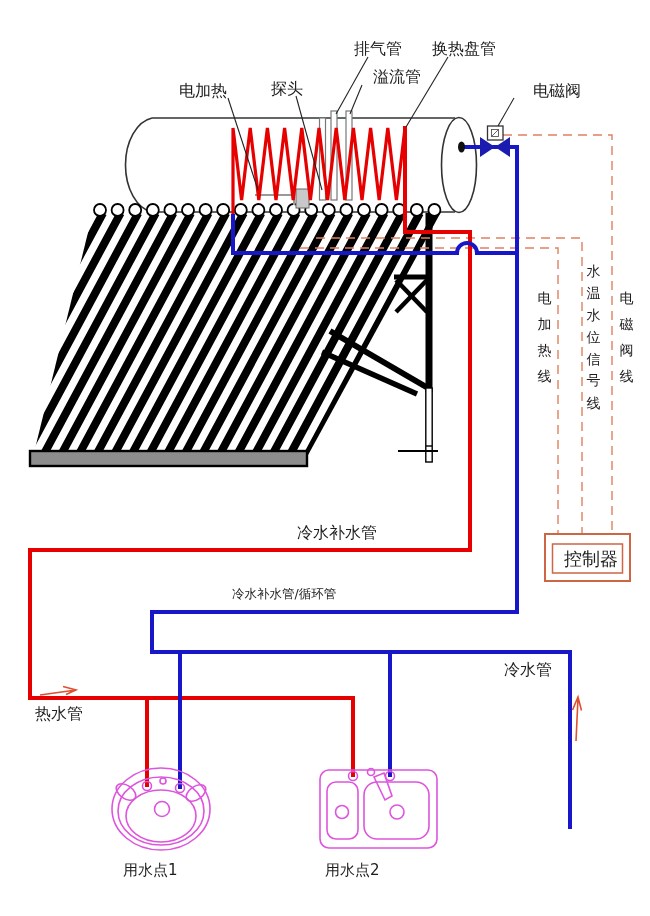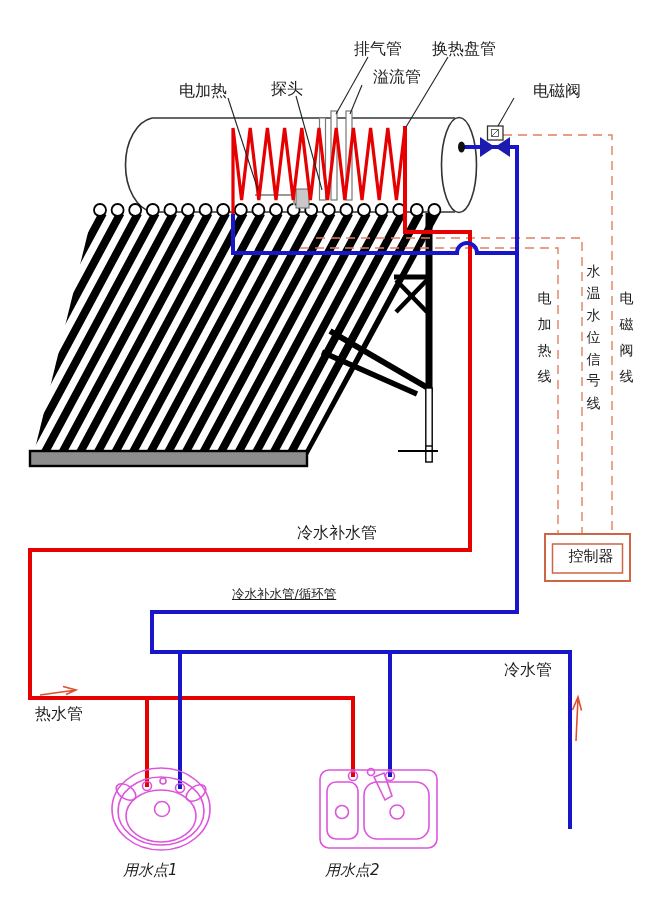--- a/index.html
+++ b/index.html
@@ -1,26 +1,26 @@
 <!DOCTYPE html>
 <html><head>
 <meta charset="utf-8">
 <style>
   html,body{margin:0;padding:0;background:#ffffff;}
   #stage{position:relative;width:650px;height:916px;background:#ffffff;overflow:hidden;
          font-family:"DejaVu Sans","Liberation Sans",sans-serif;}
   #art{position:absolute;left:0;top:0;}
   .lbl{position:absolute;font-size:16px;color:#1c1c1c;white-space:nowrap;line-height:1.25;}
-  .lbl.small{font-size:12.5px;text-decoration:underline;}
-  .lbl.big{font-size:15px;font-style:italic;}
+  .lbl.small{font-size:12.5px;}
+  .lbl.big{font-size:15px;}
   .vlbl{position:absolute;writing-mode:vertical-rl;text-orientation:upright;
         font-size:14px;color:#1c1c1c;letter-spacing:26px;white-space:nowrap;}
   .vlbl.tight{letter-spacing:22px;}
   .ctrl-lbl{position:absolute;left:552px;top:547px;width:78px;text-align:center;
-            font-size:15px;color:#222;}
+            font-size:18px;color:#222;}
 </style>
 </head>
 <body>
 
 <div id="stage">
 
 <svg id="art" width="650" height="916" viewBox="0 0 650 916">
   <defs>
     <clipPath id="col">
           <polygon points="93,212 441,212 307,457 33,457"></polygon>

